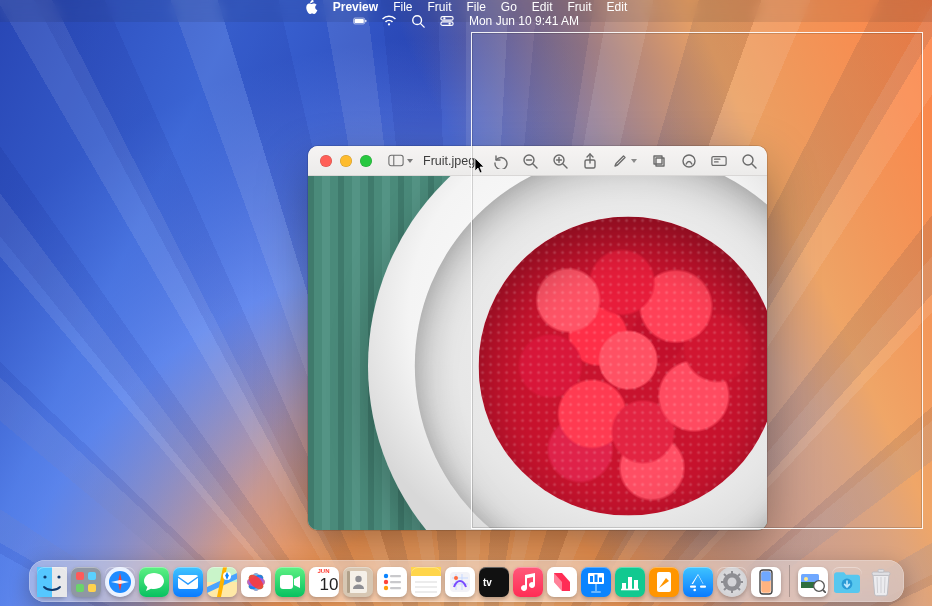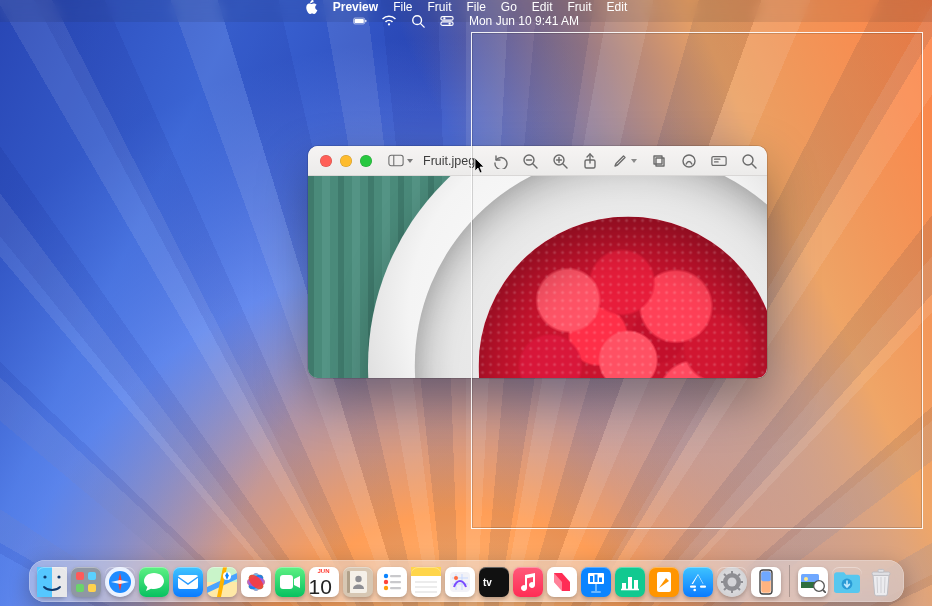--- a/index.html
+++ b/index.html
@@ -208,21 +208,21 @@
           <rect x="1" y="3" width="14" height="4" rx="2" fill="none" stroke="#fff" stroke-width="1.3"></rect>
           <circle cx="5" cy="5" r="1.3" fill="#fff"></circle>
           <rect x="1" y="9" width="14" height="4" rx="2" fill="none" stroke="#fff" stroke-width="1.3"></rect>
           <circle cx="11" cy="11" r="1.3" fill="#fff"></circle>
         </svg>
     </span>
     <span class="clock">Mon Jun 10  9:41 AM</span>
   </div>
 </div>
 
-<div class="window" style="left:308px; top:146px; width:459px; height:232px;">
+<div class="window" style="left:308px; top:146px; width:459px; height:384px;">
   <div class="titlebar">
     <div class="traffic">
       <div class="dot red"></div>
       <div class="dot yellow"></div>
       <div class="dot green"></div>
     </div>
     <div class="sidebar-toggle">
       <svg viewBox="0 0 18 14">
           <rect x="1" y="1" width="16" height="12" rx="2.5"></rect>
           <line x1="6.5" y1="1" x2="6.5" y2="13"></line>
@@ -374,21 +374,21 @@
         </svg>
     </div>
     <div class="app" style="background:linear-gradient(#5ef183,#07c160);">
       <svg width="22" height="16" viewBox="0 0 22 16">
           <rect x="1" y="1" width="13" height="14" rx="3" fill="#fff"></rect>
           <path d="M15 5l6-3v12l-6-3z" fill="#fff"></path>
         </svg>
     </div>
     <div class="app" style="background:#fff;">
       <div style="position:absolute;top:1px;left:0;right:0;text-align:center;font-size:6px;font-weight:700;color:#ff3b30;">JUN</div>
-      <div style="position:absolute;top:8px;left:0;right:0;text-align:left;font-size:21px;font-weight:400;color:#222;">10</div>
+      <div style="position:absolute;top:8px;left:0;right:0;text-align:right;font-size:17px;font-weight:400;color:#222;">10</div>
     </div>
     <div class="app" style="background:#d7c7b3;">
       <svg width="22" height="24" viewBox="0 0 22 24">
           <rect x="2" y="1" width="18" height="22" rx="2" fill="#f5f0e8"></rect>
           <rect x="0" y="1" width="3" height="22" rx="1" fill="#b0a089"></rect>
           <circle cx="11.5" cy="9" r="3.2" fill="#8e8e93"></circle>
           <path d="M6 19c0-3 2.5-4.5 5.5-4.5S17 16 17 19z" fill="#8e8e93"></path>
         </svg>
     </div>
     <div class="app" style="background:#fff;">

